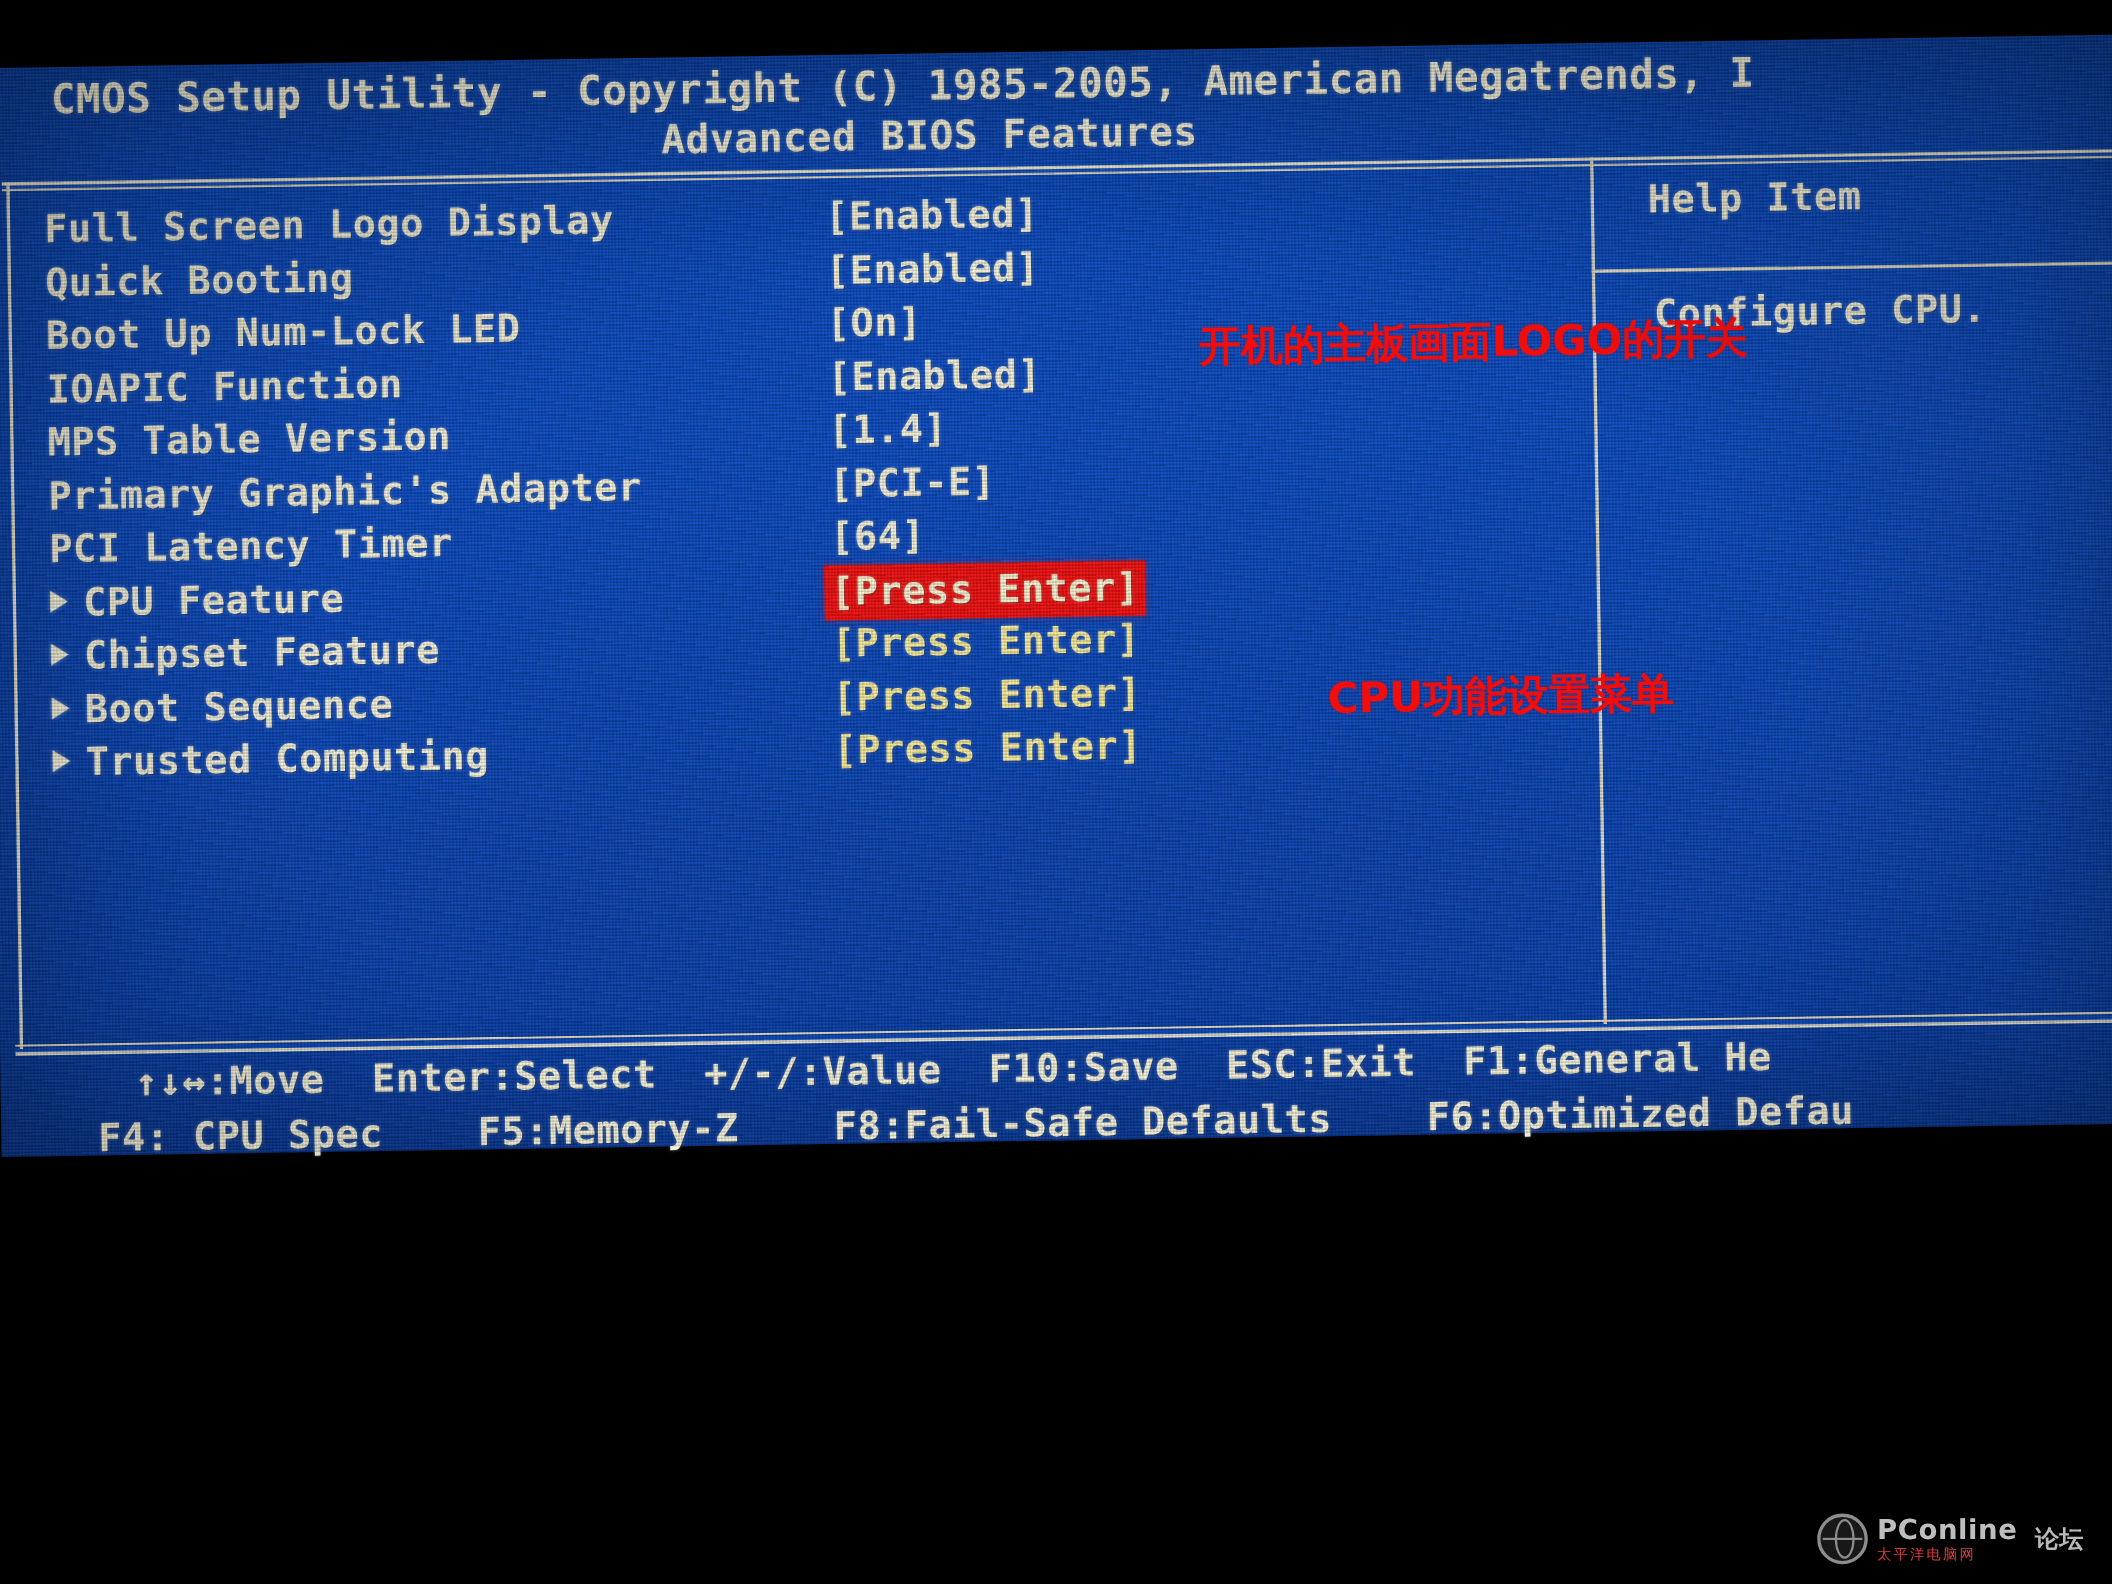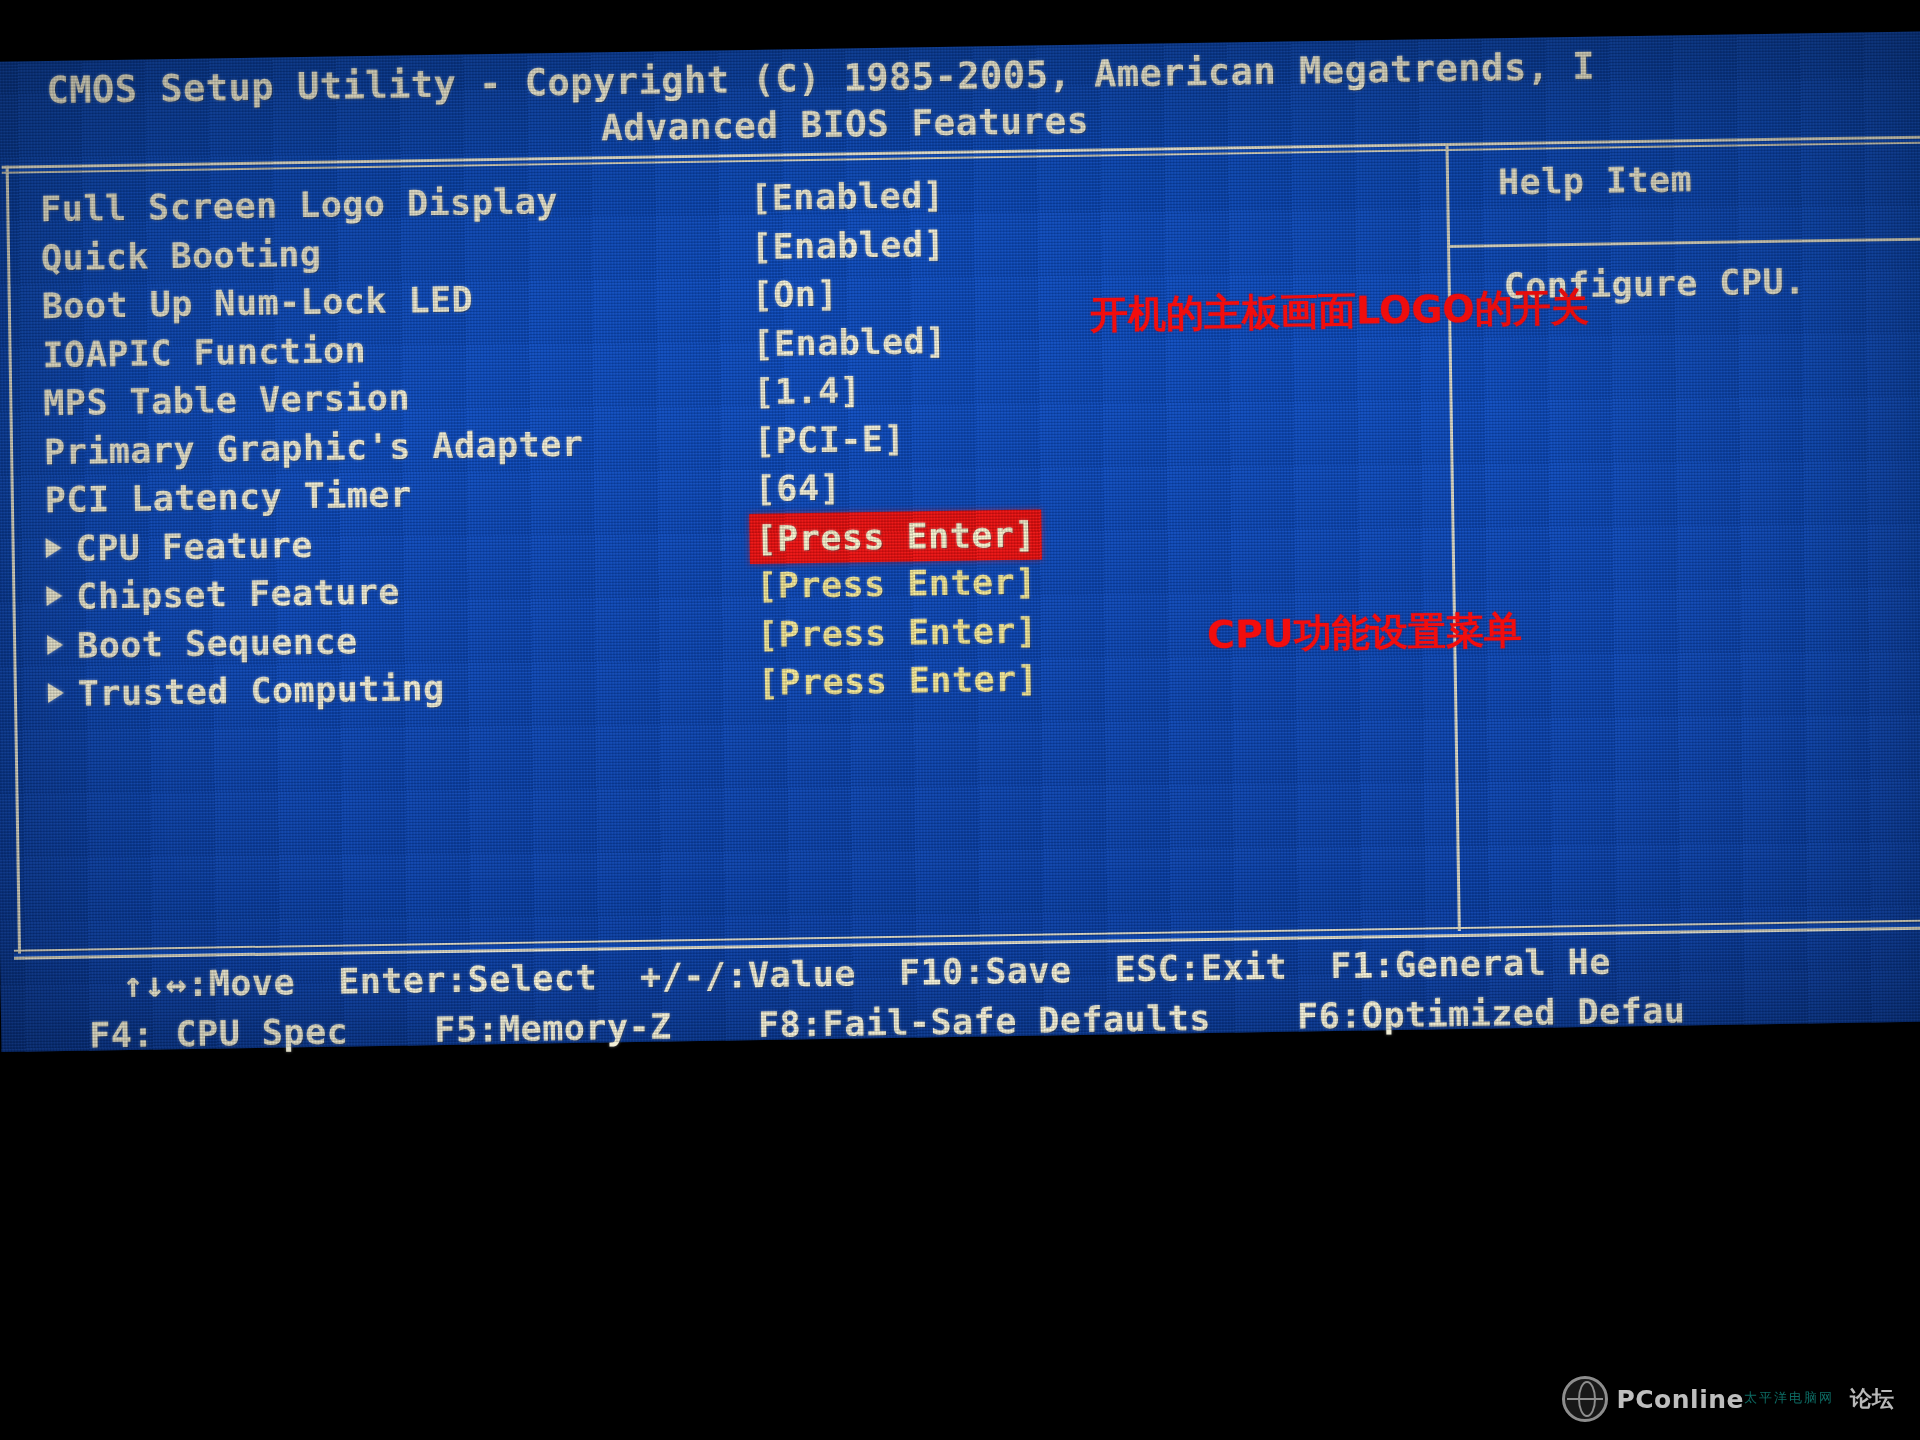--- a/index.html
+++ b/index.html
@@ -246,32 +246,32 @@
     border: 2px solid #9a9a9a;
     border-radius: 50%;
   }
   #wm-globe::after {
     content: "";
     position: absolute;
     left: 2px; right: 2px; top: 50%;
     height: 0; margin-top: -1px;
     border-top: 2px solid #9a9a9a;
   }
-  #wm-text { display: flex; line-height: 1; }
+  #wm-text { display: flex; flex-direction: column; line-height: 1; }
   #wm-main {
     font-family: "DejaVu Sans", "Liberation Sans", sans-serif;
     font-weight: bold;
     font-size: 25px;
     color: #cfcfcf;
     letter-spacing: 0.5px;
   }
   #wm-sub {
     font-family: "DejaVu Sans", "Liberation Sans", sans-serif;
     font-size: 13px;
-    color: #0f766e;
+    color: #ef4444;
     margin-top: 4px;
     letter-spacing: 2px;
   }
   #wm-forum {
     font-family: "DejaVu Sans", "Liberation Sans", sans-serif;
     font-weight: bold;
     font-size: 22px;
     color: #c9c9c9;
     margin-left: 4px;
   }

